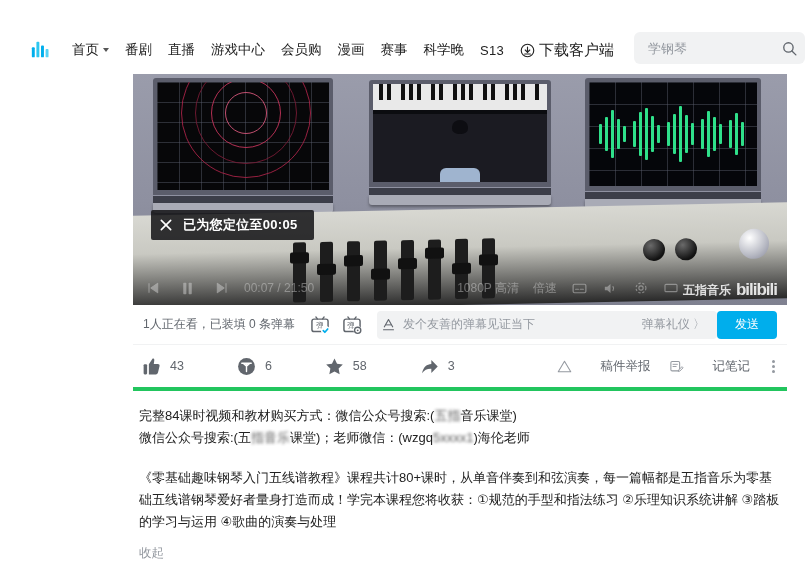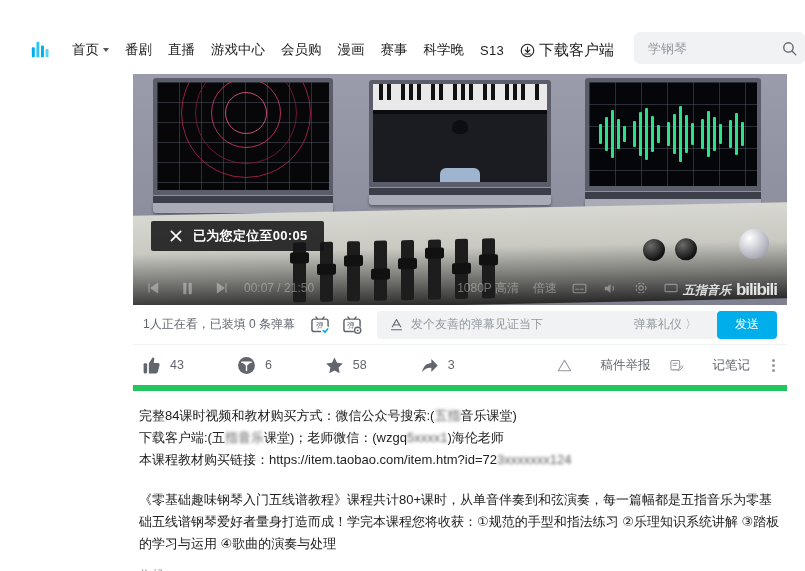--- a/index.html
+++ b/index.html
@@ -88,73 +88,73 @@
   .piano-mini { position:absolute; left:0; right:0; top:0; height:26px; background:#e9e9e9; }
   .piano-mini .bk { position:absolute; top:0; width:4px; height:16px; background:#111; }
   .person { position:absolute; left:0; right:0; bottom:0; top:30px; background:#1b1b22; }
   .person .head { position:absolute; left:50%; top:6px; width:16px; height:14px; margin-left:-8px; background:#0d0d12; border-radius:50% 50% 40% 40%; }
   .person .shirt { position:absolute; left:50%; bottom:0; width:40px; height:14px; margin-left:-20px; background:#9fb4cf; border-radius:6px 6px 0 0; }
   .wave { position:absolute; inset:0; background:#05060a; }
   .wave .bar { position:absolute; bottom:50%; width:3px; background:#2fe08a; transform: translateY(50%); border-radius:1px; }
 
   
   .toast {
-    position: absolute; left: 18px; top: 147px;
+    position: absolute; left: 18px; top: 136px;
     background: rgba(20,20,22,.86); color: #fff;
     height: 30px; display: flex; align-items: center;
-    padding: 0 16px 0 18px; border-radius: 2px; z-index: 6;
+    padding: 0 16px 0 8px; border-radius: 2px; z-index: 6;
   }
   .toast-x { width: 14px; height: 14px; margin-right: 10px; cursor: pointer; flex: none; }
   .toast-text { font-size: 13px; font-weight: 700; white-space: nowrap; letter-spacing: .3px; }
 
   
   .controls {
     position: absolute; left: 0; right: 0; bottom: 0; height: 34px;
     display: flex; align-items: center; padding: 0 12px;
     opacity: .42; z-index: 4;
   }
   .ctrl { color: #e6e6e6; display: flex; align-items: center; }
   .ctrl svg { display: block; }
   .c-gap { width: 18px; }
   .time { font-size: 12px; color: #dcdcdc; margin-left: 14px; white-space: nowrap; }
   .quality { font-size: 12px; color: #e3e3e3; white-space: nowrap; }
   .spacer { flex: 1; }
   .watermark {
     position: absolute; right: 10px; bottom: 5px; display: flex;
     align-items: center; gap: 5px; z-index: 5; opacity: .9;
   }
-  .wm-text { color: #f0f0f0; font-size: 12px; font-weight: 700; white-space: nowrap; font-style: italic; }
+  .wm-text { color: #f0f0f0; font-size: 12px; font-weight: 700; white-space: nowrap; }
   .wm-logo { color:#fff; font-size: 17px; font-weight: 800; letter-spacing: -1px; opacity:.95; }
 
   
   .danmaku-bar {
     width: 654px; height: 40px; background:#fff;
     display: flex; align-items: center; padding: 0 10px;
     border-bottom: 1px solid #f1f2f3;
   }
   .dm-stats { font-size: 12px; color: #61666d; white-space: nowrap; }
   .dm-icons { display: flex; gap: 10px; margin-left: 14px; }
   .dm-icon { width: 22px; height: 22px; cursor: pointer; }
   .dm-input-wrap {
     flex: 1; margin-left: 14px; height: 28px; background: #f1f2f3;
-    border-radius: 4px; display: flex; align-items: center; padding: 0 12px;
+    border-radius: 4px; display: flex; align-items: center; padding: 0 4px;
   }
   .dm-a { width: 15px; height: 15px; flex: none; margin-right: 7px; }
   .dm-placeholder { font-size: 12px; color: #9499a0; flex: 1; white-space: nowrap; }
   .dm-etiquette { font-size: 12px; color: #9499a0; white-space: nowrap; margin-right: 8px; cursor: pointer; }
   .dm-send {
     background: #00aeec; color: #fff; font-size: 12px; border: none;
     height: 28px; padding: 0 18px; border-radius: 4px; cursor: pointer;
     font-family: "Liberation Sans", "DejaVu Sans", sans-serif;
   }
 
   
   .actions {
     width: 654px; height: 46px; display: flex; 
-    border-bottom: 6px solid #22c55e; padding: 0 8px;
+    border-bottom: 4px solid #22c55e; padding: 0 8px;
   }
   .act { display: flex; align-items: center; margin-right: 52px; cursor: pointer; }
   .act svg { display: block; }
   .act-num { font-size: 12.5px; color: #61666d; margin-left: 8px; }
   .act-right { display: flex; align-items: center; gap: 18px; margin-left: auto; }
   .act-r { display: flex; align-items: center; cursor: pointer; gap: 24px; }
   .act-r span { font-size: 12.5px; color: #61666d; margin-left: 5px; white-space: nowrap; }
   .dots { display:flex; flex-direction:column; gap:2px; padding: 0 4px; cursor:pointer; }
   .dots i { width: 3px; height: 3px; border-radius: 50%; background: #9499a0; display:block; }
 
@@ -505,23 +505,22 @@
           <i></i>
             <i></i>
             <i></i>
         </div>
       </div>
     </div>
 
     <div class="desc">
       <p class="blk"><span>完整84课时视频和教材购买方式：微信公众号搜索:(</span><span class="blurred">五指</span><span>音乐课堂)</span></p>
 
-      <p class="blk"><span>下载客户端:(五</span><span class="blurred">指音乐</span><span>课堂)；老师微信：(wzgq</span><span class="blurred">5xxxx1</span><span>)海伦老师</span></p>
-
-      <p class="blk"><span>本课程教材购买链接：https://item.taobao.com/item.htm?id=72</span><span class="blurred">3xxxxxxx124</span></p>
+      <p class="blk"><span>微信公众号搜索:(五</span><span class="blurred">指音乐</span><span>课堂)；老师微信：(wzgq</span><span class="blurred">5xxxx1</span><span>)海伦老师</span></p>
+
 
       <div class="gap"></div>
 
       <p>《零基础趣味钢琴入门五线谱教程》课程共计80+课时，从单音伴奏到和弦演奏，每一篇幅都是五指音乐为零基础五线谱钢琴爱好者量身打造而成！学完本课程您将收获：①规范的手型和指法练习 ②乐理知识系统讲解 ③踏板的学习与运用 ④歌曲的演奏与处理</p>
 
       <span class="collapse">收起</span>
     </div>
   </div>
 </div>
 

